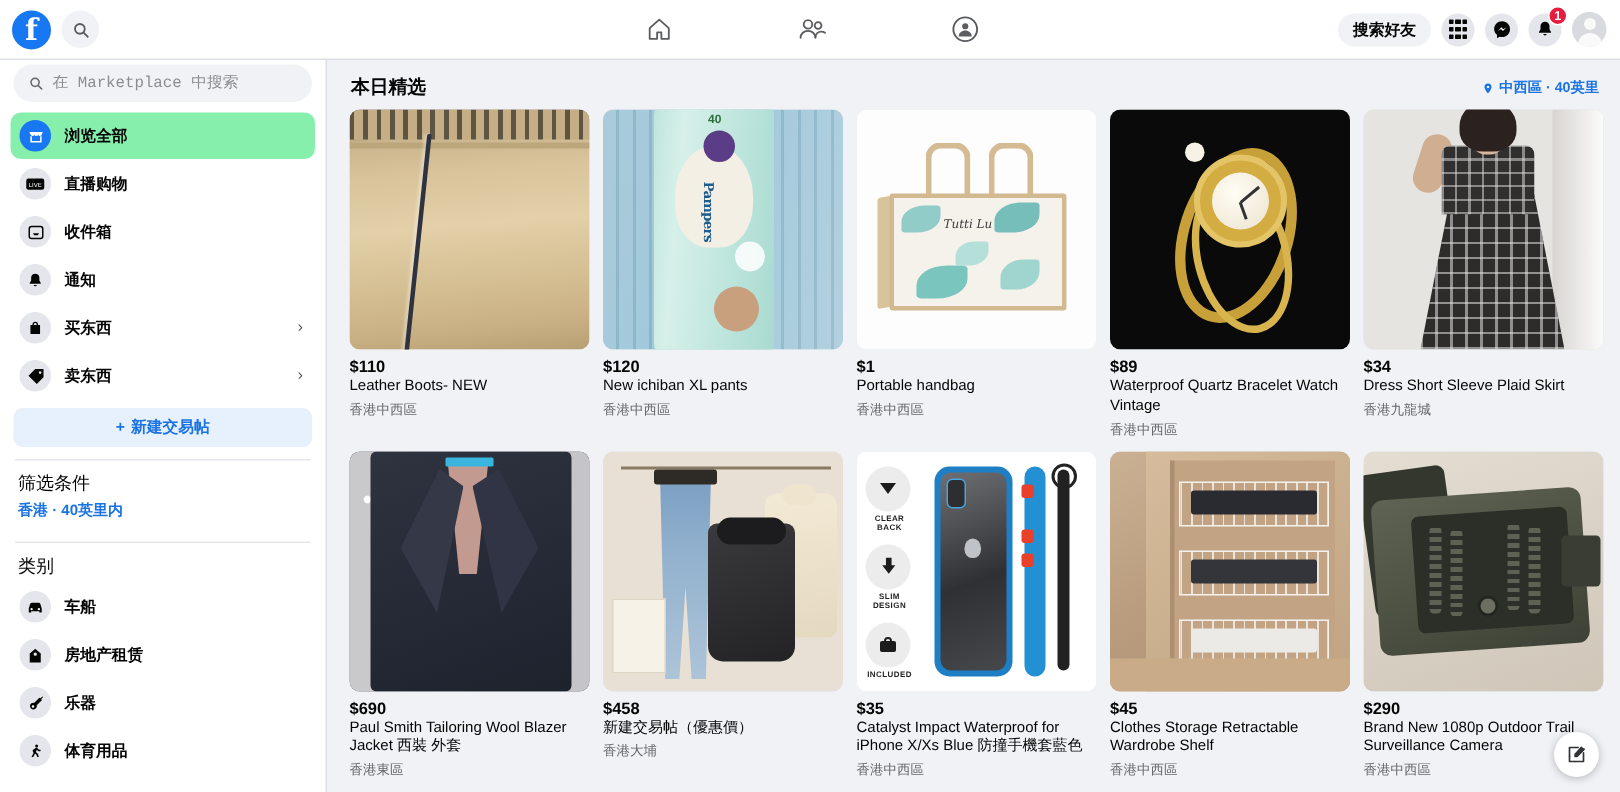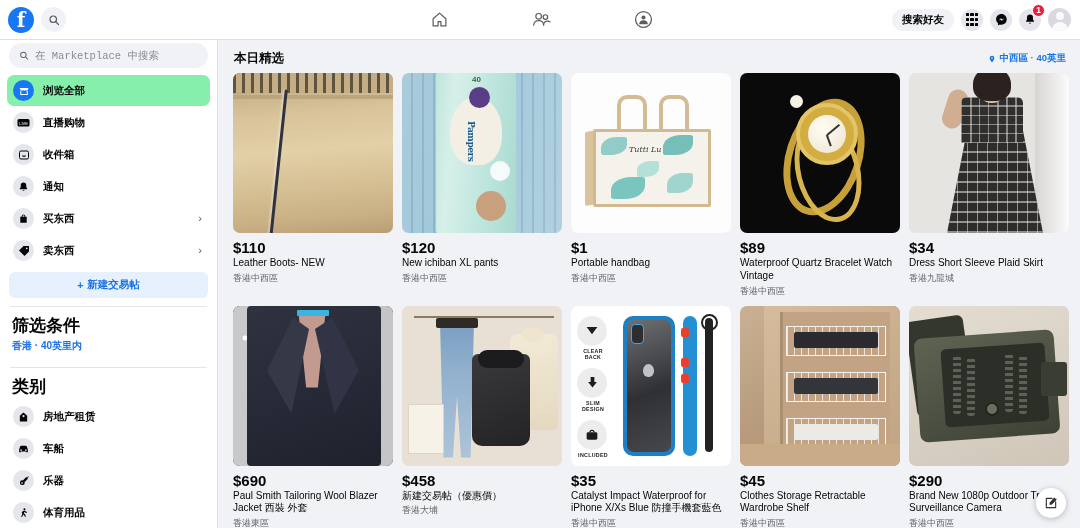--- a/index.html
+++ b/index.html
@@ -140,21 +140,21 @@
   .chev { position: absolute; right: 8px; color: #5a5c60; font-size: 11px; line-height: 1; }
 
   .new-listing {
     margin: 6px 9px 0 9px; height: 26px;
     background: #e7f0fd; border-radius: 6px;
     display: flex; align-items: center; justify-content: center; gap: 4px;
     color: #1b74e4; font-size: 10.5px; font-weight: bold; cursor: pointer;
   }
   .sb-divider { height: 1px; background: #e4e6eb; margin: 8px 10px 0 10px; }
   .sb-section-title {
-    font-size: 17px; font-weight: bold; color: #050505;
+    font-size: 12px; font-weight: normal; color: #050505;
     padding: 7px 12px 2px 12px;
   }
   .sb-sub {
     font-size: 10px; color: #1b74e4; font-weight: 600;
     padding: 0 12px 6px 12px; cursor: pointer;
   }
 
   
   .main {
     position: absolute; top: 40px; left: 219px;
@@ -177,21 +177,21 @@
     grid-template-columns: repeat(5, 160px);
     gap: 8px 9px;
     padding: 0 14px;
   }
   .card { width: 160px; cursor: pointer; }
   .card-img {
     width: 160px; height: 160px;
     border-radius: 7px; overflow: hidden;
     background: #e4e6eb; position: relative;
   }
-  .card-price { font-size: 15px; font-weight: bold; color: #050505; margin-top: 6px; }
+  .card-price { font-size: 11px; font-weight: bold; color: #050505; margin-top: 6px; }
   .card-title {
     font-size: 10px; color: #050505; line-height: 1.28;
     margin-top: 1px;
     display: -webkit-box; -webkit-line-clamp: 2; -webkit-box-orient: vertical;
     overflow: hidden;
   }
   .card-loc { font-size: 9px; color: #65676b; margin-top: 2px; }
 
   
   .art { position: absolute; inset: 0; }
@@ -703,36 +703,36 @@
   </div>
 
   <div class="sb-divider"></div>
   <div class="sb-section-title">筛选条件</div>
   <div class="sb-sub">香港 · 40英里内</div>
   <div class="sb-divider"></div>
   <div class="sb-section-title">类别</div>
 
   <div class="sb-item">
     <span class="sb-ico">
-      <svg width="11" height="12" viewBox="0 0 24 24" fill="#050505">
-          <path d="M12 2 4 9v13h16V9l-8-7zm0 5.6a2.4 2.4 0 1 1 0 4.8 2.4 2.4 0 0 1 0-4.8z"></path>
-        </svg>
-    </span>
-    <span class="sb-label">房地产租赁</span>
-  </div>
-
-  <div class="sb-item">
-    <span class="sb-ico">
       <svg width="13" height="11" viewBox="0 0 24 20" fill="#050505">
           <path d="M4 12l1.6-5.2A2.5 2.5 0 0 1 8 5h8a2.5 2.5 0 0 1 2.4 1.8L20 12v5h-3v-1.6H7V17H4v-5z"></path>
           <circle cx="7.5" cy="13" r="1.4" fill="#fff"></circle>
           <circle cx="16.5" cy="13" r="1.4" fill="#fff"></circle>
         </svg>
     </span>
     <span class="sb-label">车船</span>
+  </div>
+
+  <div class="sb-item">
+    <span class="sb-ico">
+      <svg width="11" height="12" viewBox="0 0 24 24" fill="#050505">
+          <path d="M12 2 4 9v13h16V9l-8-7zm0 5.6a2.4 2.4 0 1 1 0 4.8 2.4 2.4 0 0 1 0-4.8z"></path>
+        </svg>
+    </span>
+    <span class="sb-label">房地产租赁</span>
   </div>
 
   <div class="sb-item">
     <span class="sb-ico">
       <svg width="12" height="12" viewBox="0 0 24 24" fill="#050505">
           <path d="M20.5 2.5 18 5l-1.5-.8-6.8 6.8a4.6 4.6 0 1 0 3.3 3.3l6.8-6.8L19 6l2.5-2.5z"></path>
           <circle cx="8" cy="16" r="1.6" fill="#fff"></circle>
         </svg>
     </span>
     <span class="sb-label">乐器</span>

